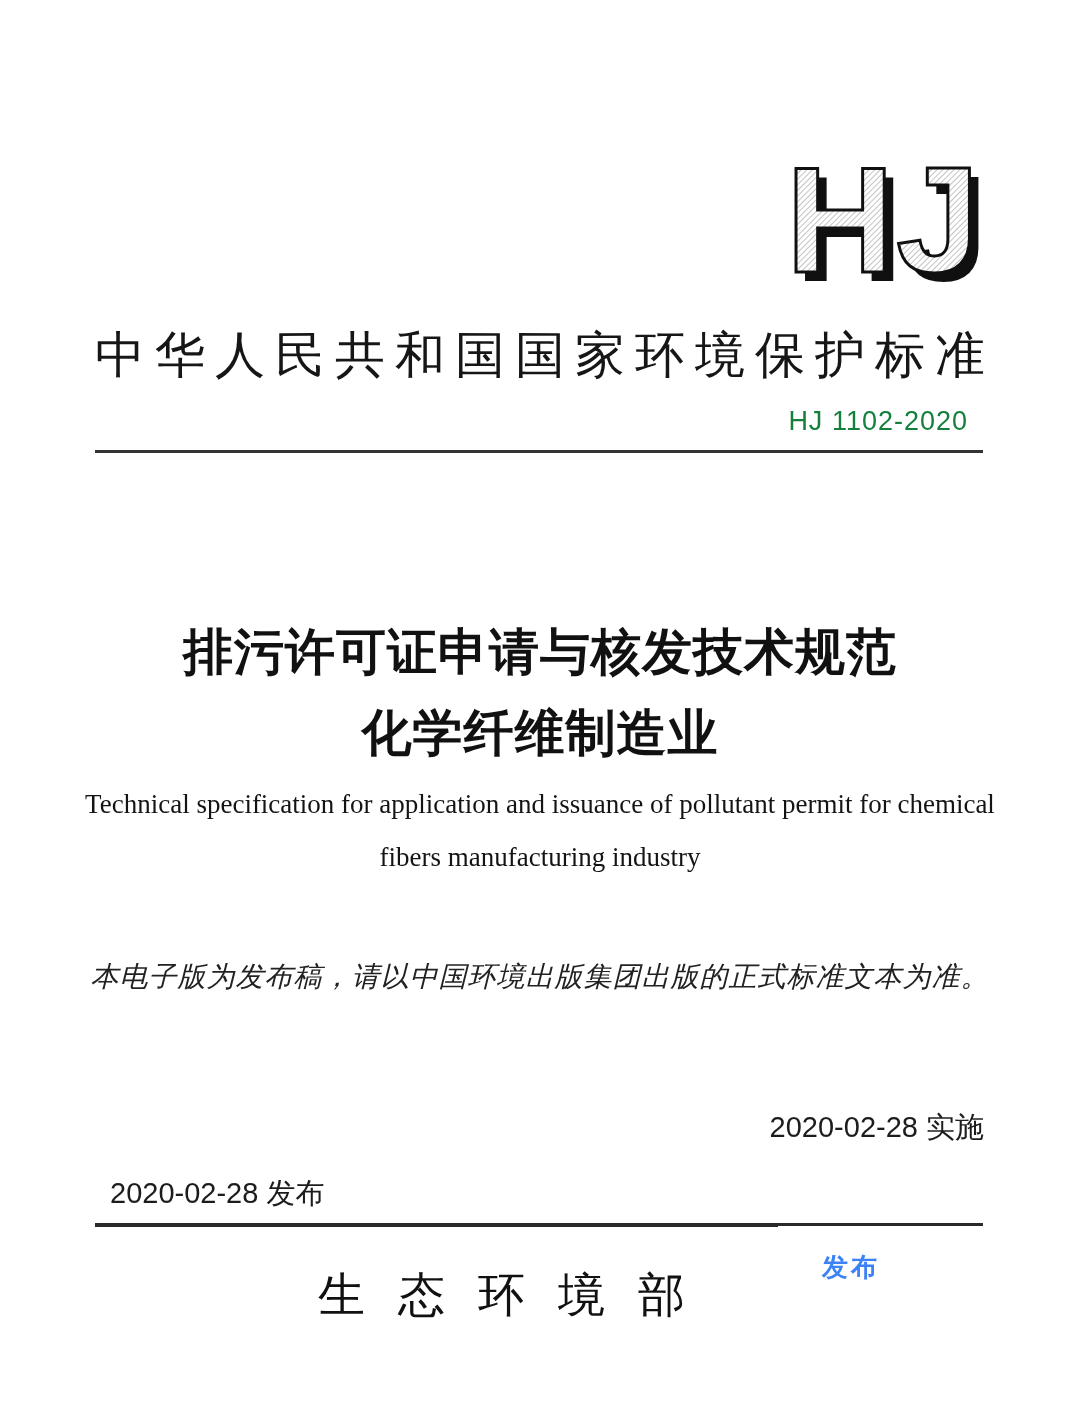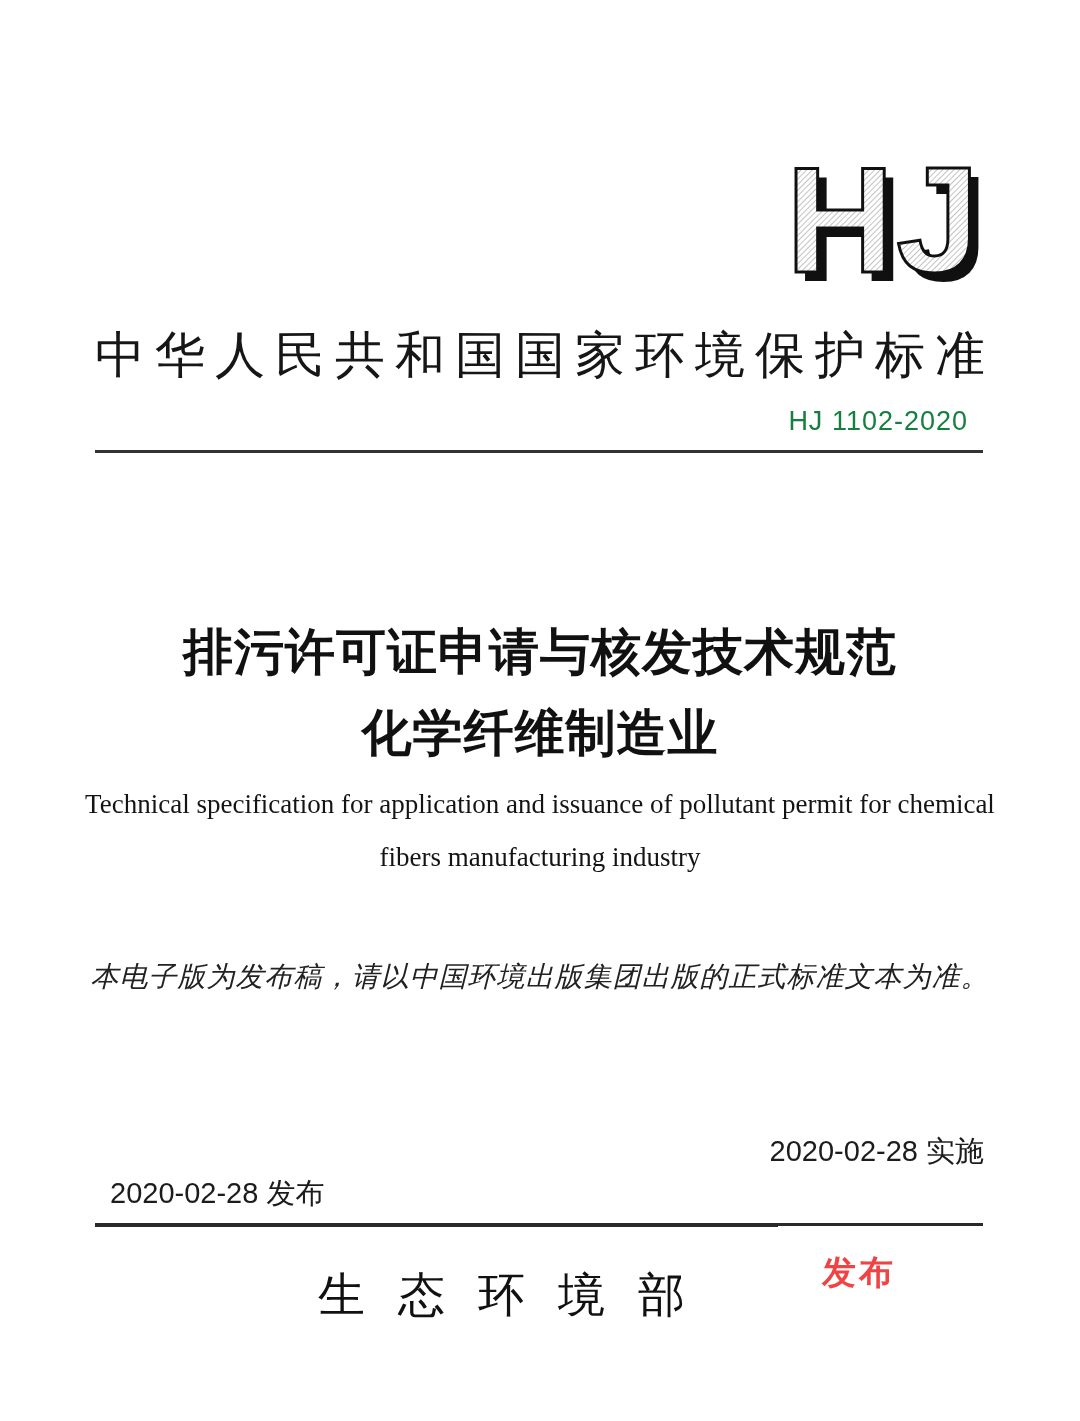--- a/index.html
+++ b/index.html
@@ -110,21 +110,21 @@
   
   .issue-date {
     position: absolute;
     top: 1158px;
     left: 110px;
     font-size: 29px;
     color: #1c1c1c;
   }
   .implement-date {
     position: absolute;
-    top: 1116px;
+    top: 1092px;
     right: 96px;
     font-size: 29px;
     color: #1c1c1c;
   }
   .rule-bottom-left {
     position: absolute;
     top: 1207px;
     left: 95px;
     width: 683px;
     height: 4px;
@@ -144,24 +144,24 @@
     left: 318px;
     font-size: 47px;
     letter-spacing: 33px;
     white-space: nowrap;
     color: #111111;
   }
   .publish-label {
     position: absolute;
     top: 1234px;
     left: 822px;
-    font-size: 34px;
+    font-size: 26px;
     font-weight: bold;
     letter-spacing: 3px;
-    color: #ef4444;
+    color: #3b82f6;
   }
 </style>
 </head>
 <body>
 
 <div class="page">
 
   <svg class="hj-logo" viewBox="0 0 208 124" xmlns="http://www.w3.org/2000/svg" aria-hidden="true">
     <defs>
       <pattern id="hatch" width="4" height="4" patternUnits="userSpaceOnUse" patternTransform="rotate(45)">

